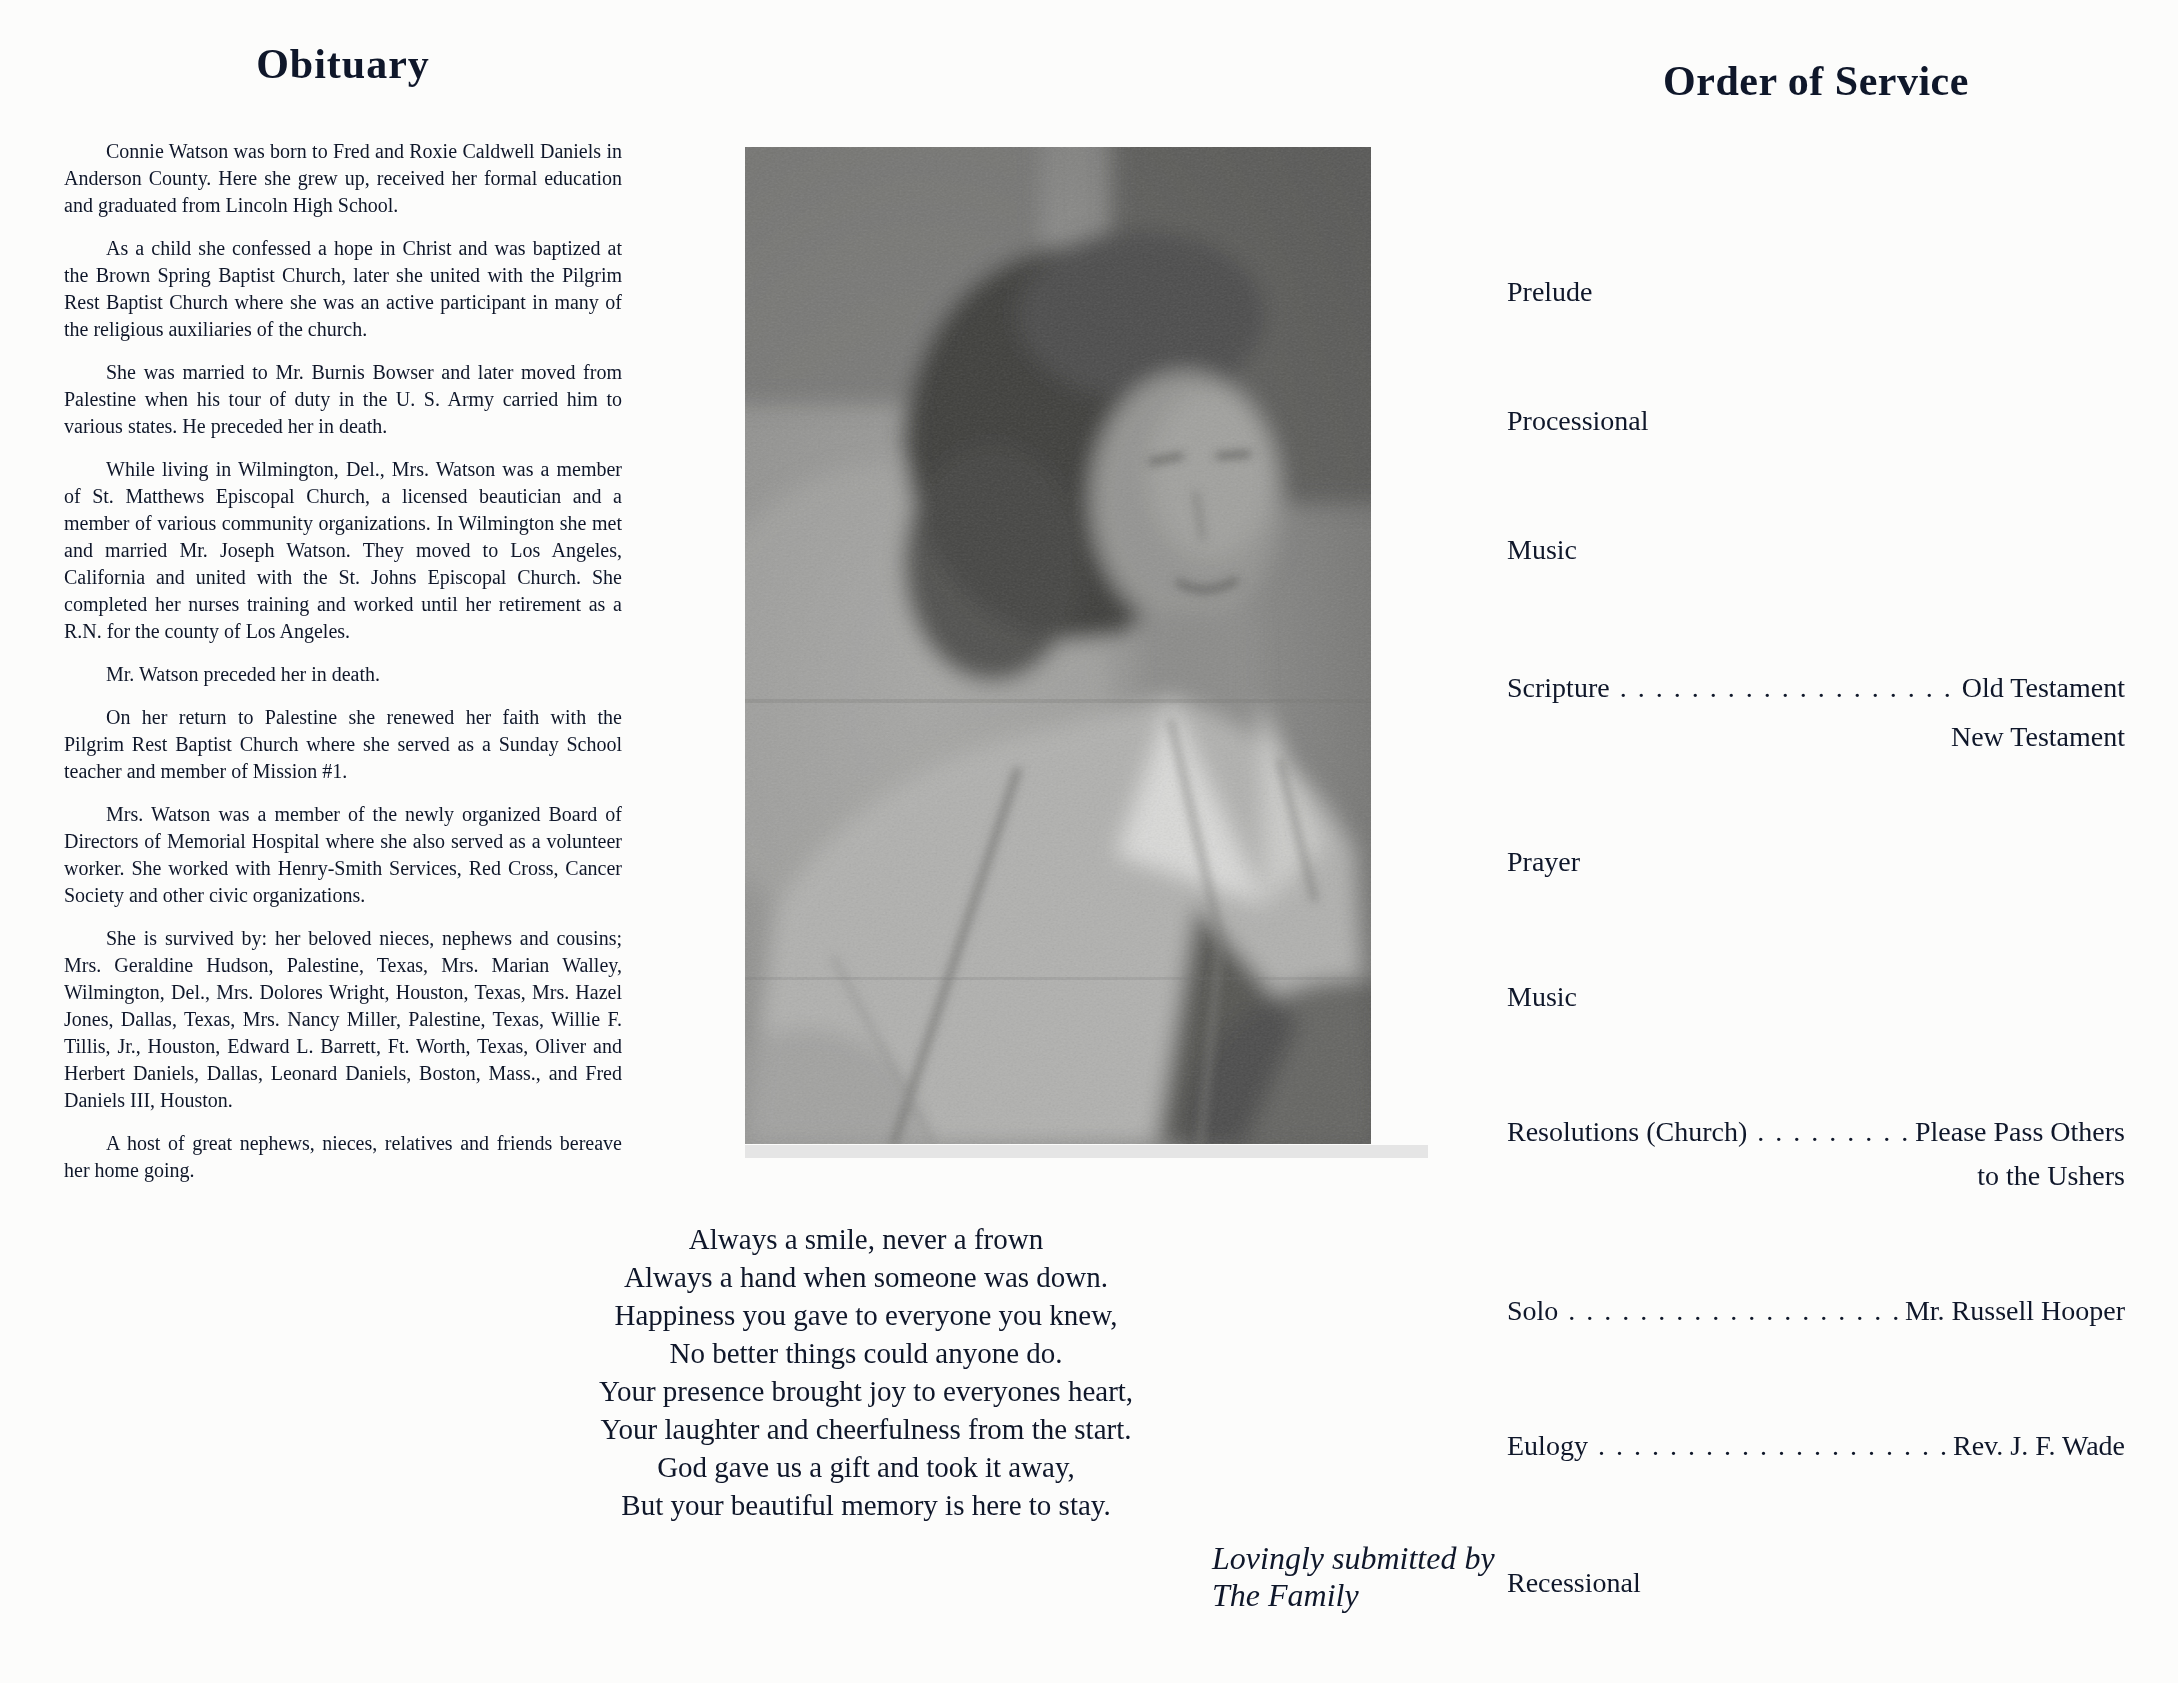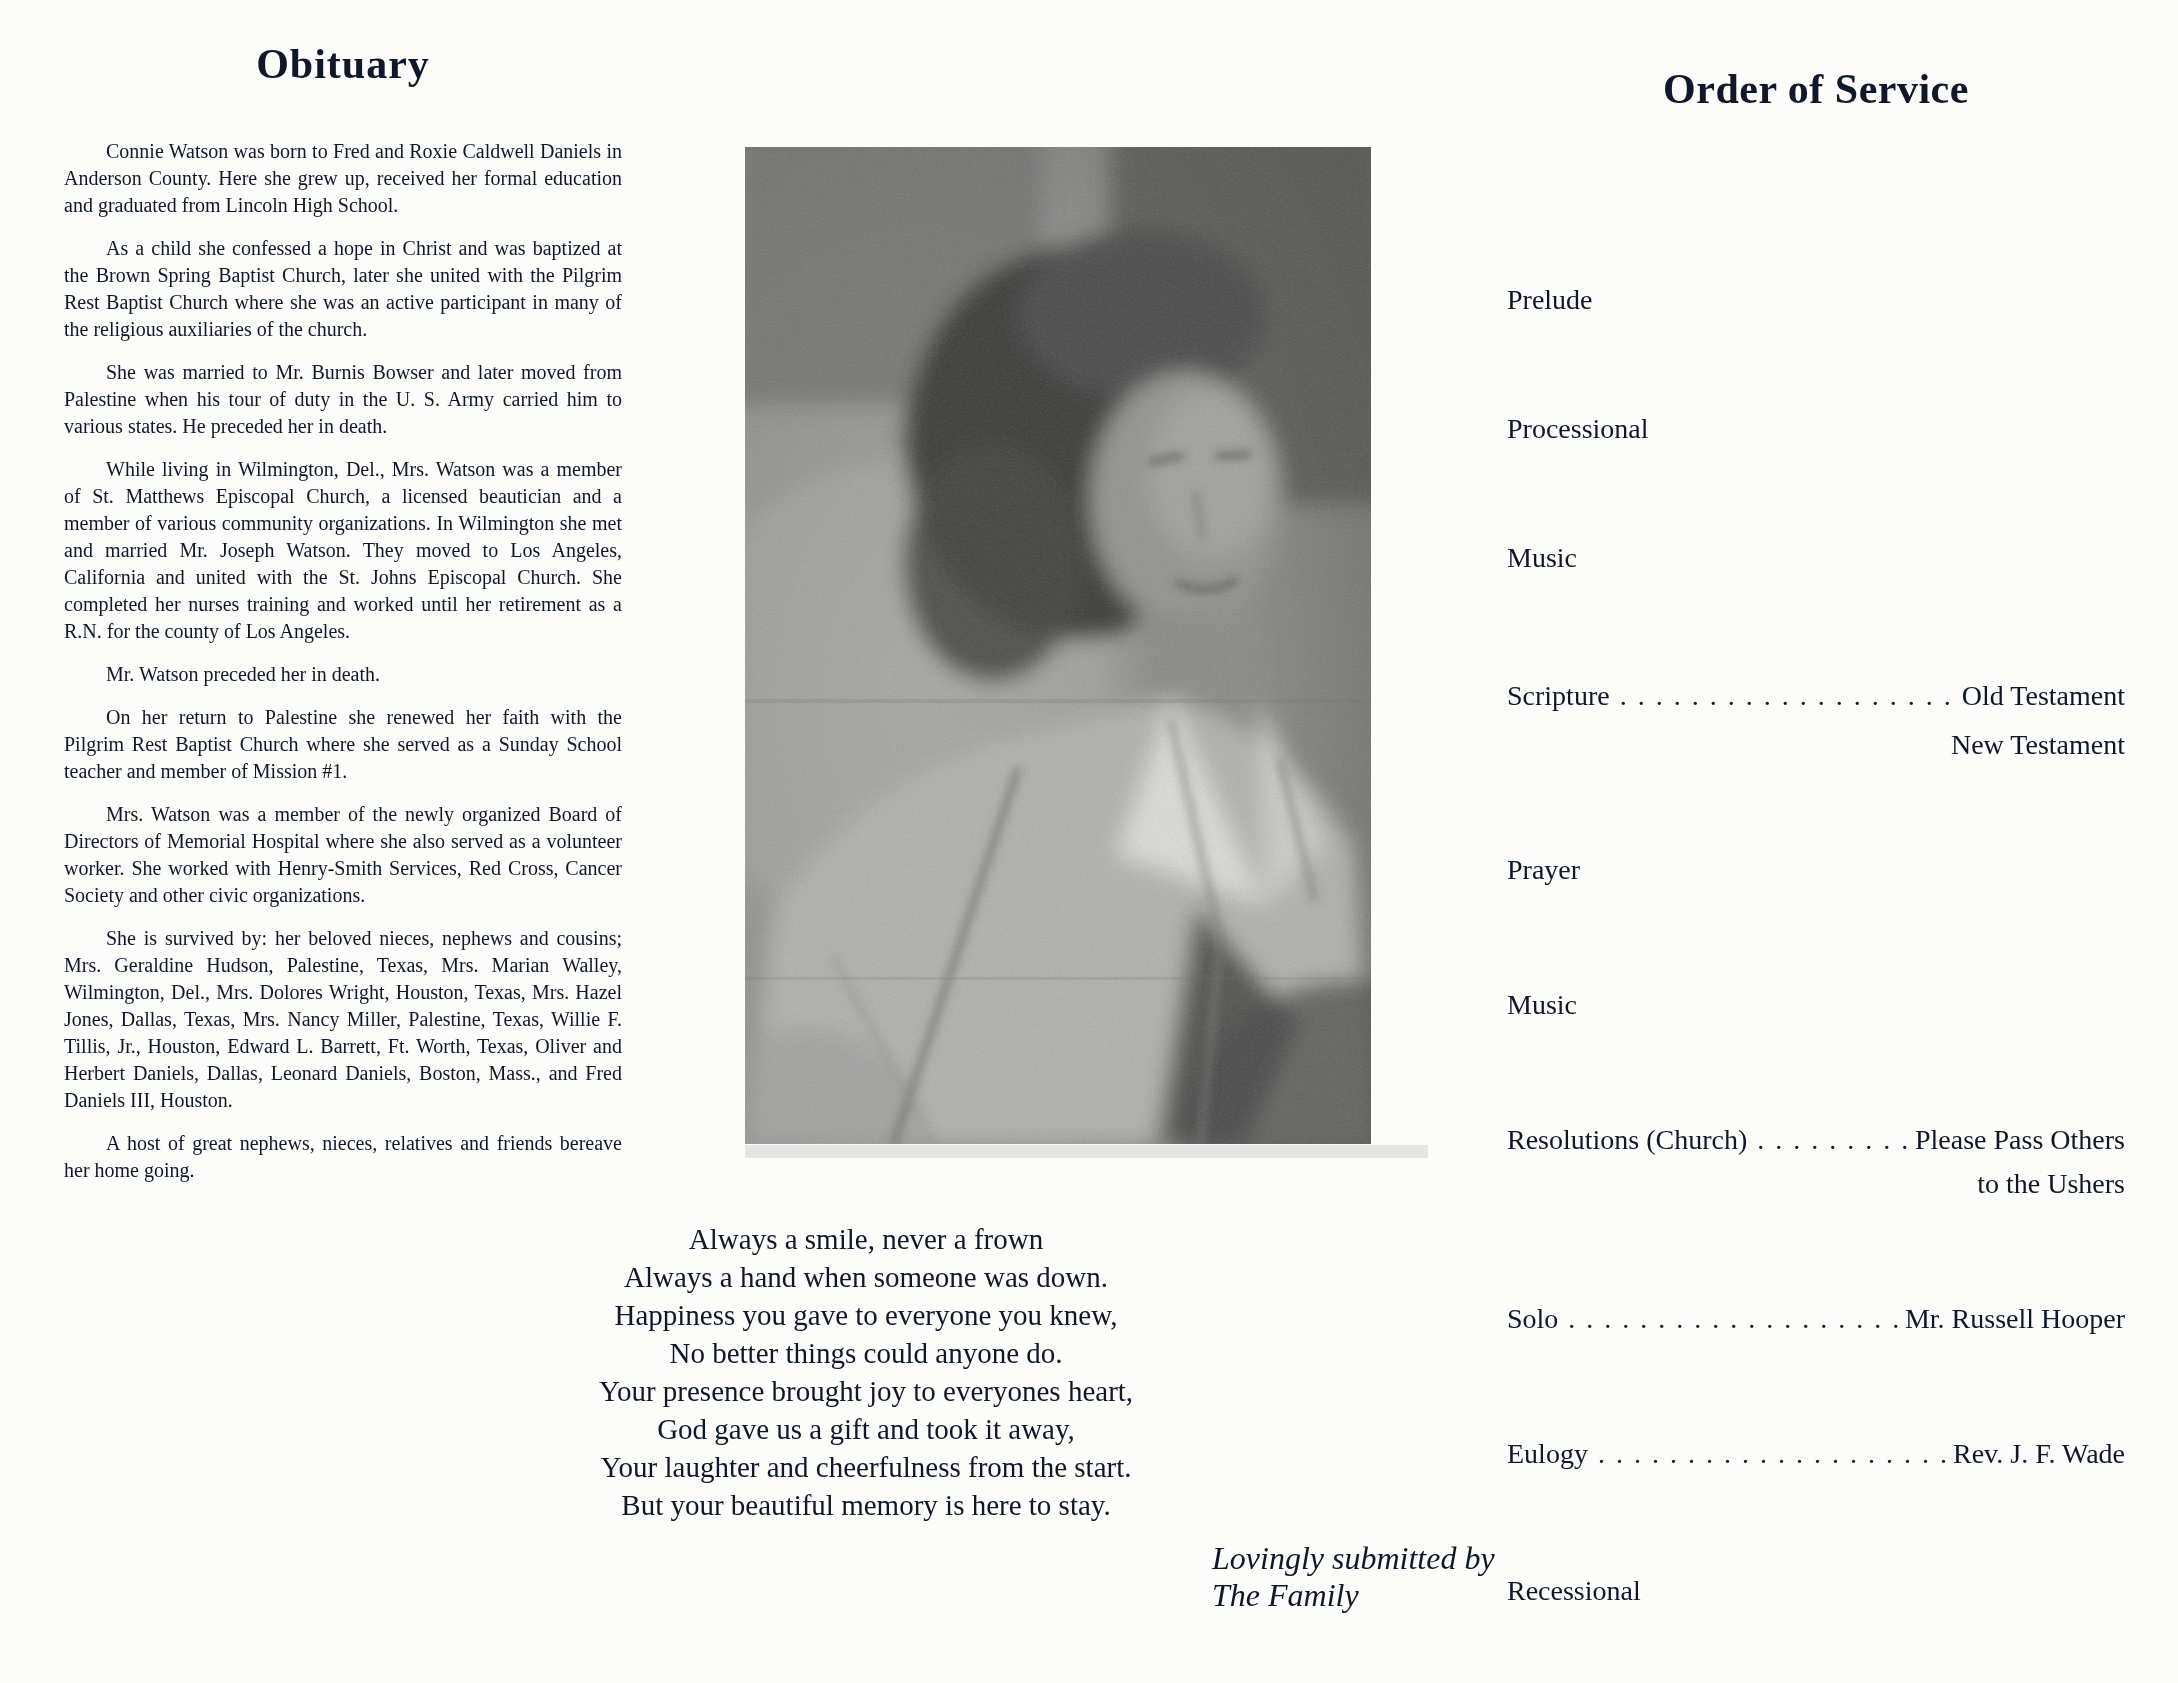--- a/index.html
+++ b/index.html
@@ -35,21 +35,21 @@
   .poem{
     position:absolute;left:549px;top:1220px;width:634px;
     text-align:center;
     font-size:29px;line-height:38px;
   }
   .poem-attrib{
     position:absolute;left:1212px;top:1540px;
     font-style:italic;font-size:32px;line-height:37px;
   }
   
-  .order-col{position:absolute;left:1507px;top:8px;width:618px;height:1199px;}
+  .order-col{position:absolute;left:1507px;top:0;width:618px;height:1199px;}
   .order-title{
     position:absolute;left:0;top:57px;width:100%;margin:0;
     font-size:42px;font-weight:bold;text-align:center;letter-spacing:0.5px;
   }
   .os-row{
     position:absolute;left:0;width:100%;
     display:flex;align-items:flex-start;
     font-size:28px;line-height:36px;white-space:nowrap;
   }
   .os-label{flex:0 0 auto;}
@@ -147,22 +147,22 @@
     </svg>
   </div>
   <div class="scan-band"></div>
 
   <div class="poem">
     <div>Always a smile, never a frown</div>
     <div>Always a hand when someone was down.</div>
     <div>Happiness you gave to everyone you knew,</div>
     <div>No better things could anyone do.</div>
     <div>Your presence brought joy to everyones heart,</div>
+    <div>Your laughter and cheerfulness from the start.</div>
     <div>God gave us a gift and took it away,</div>
-    <div>Your laughter and cheerfulness from the start.</div>
     <div>But your beautiful memory is here to stay.</div>
   </div>
   <div class="poem-attrib">
     <div>Lovingly submitted by</div>
     <div>The Family</div>
   </div>
 
   <div class="order-col">
     <h2 class="order-title">Order of Service</h2>
 

